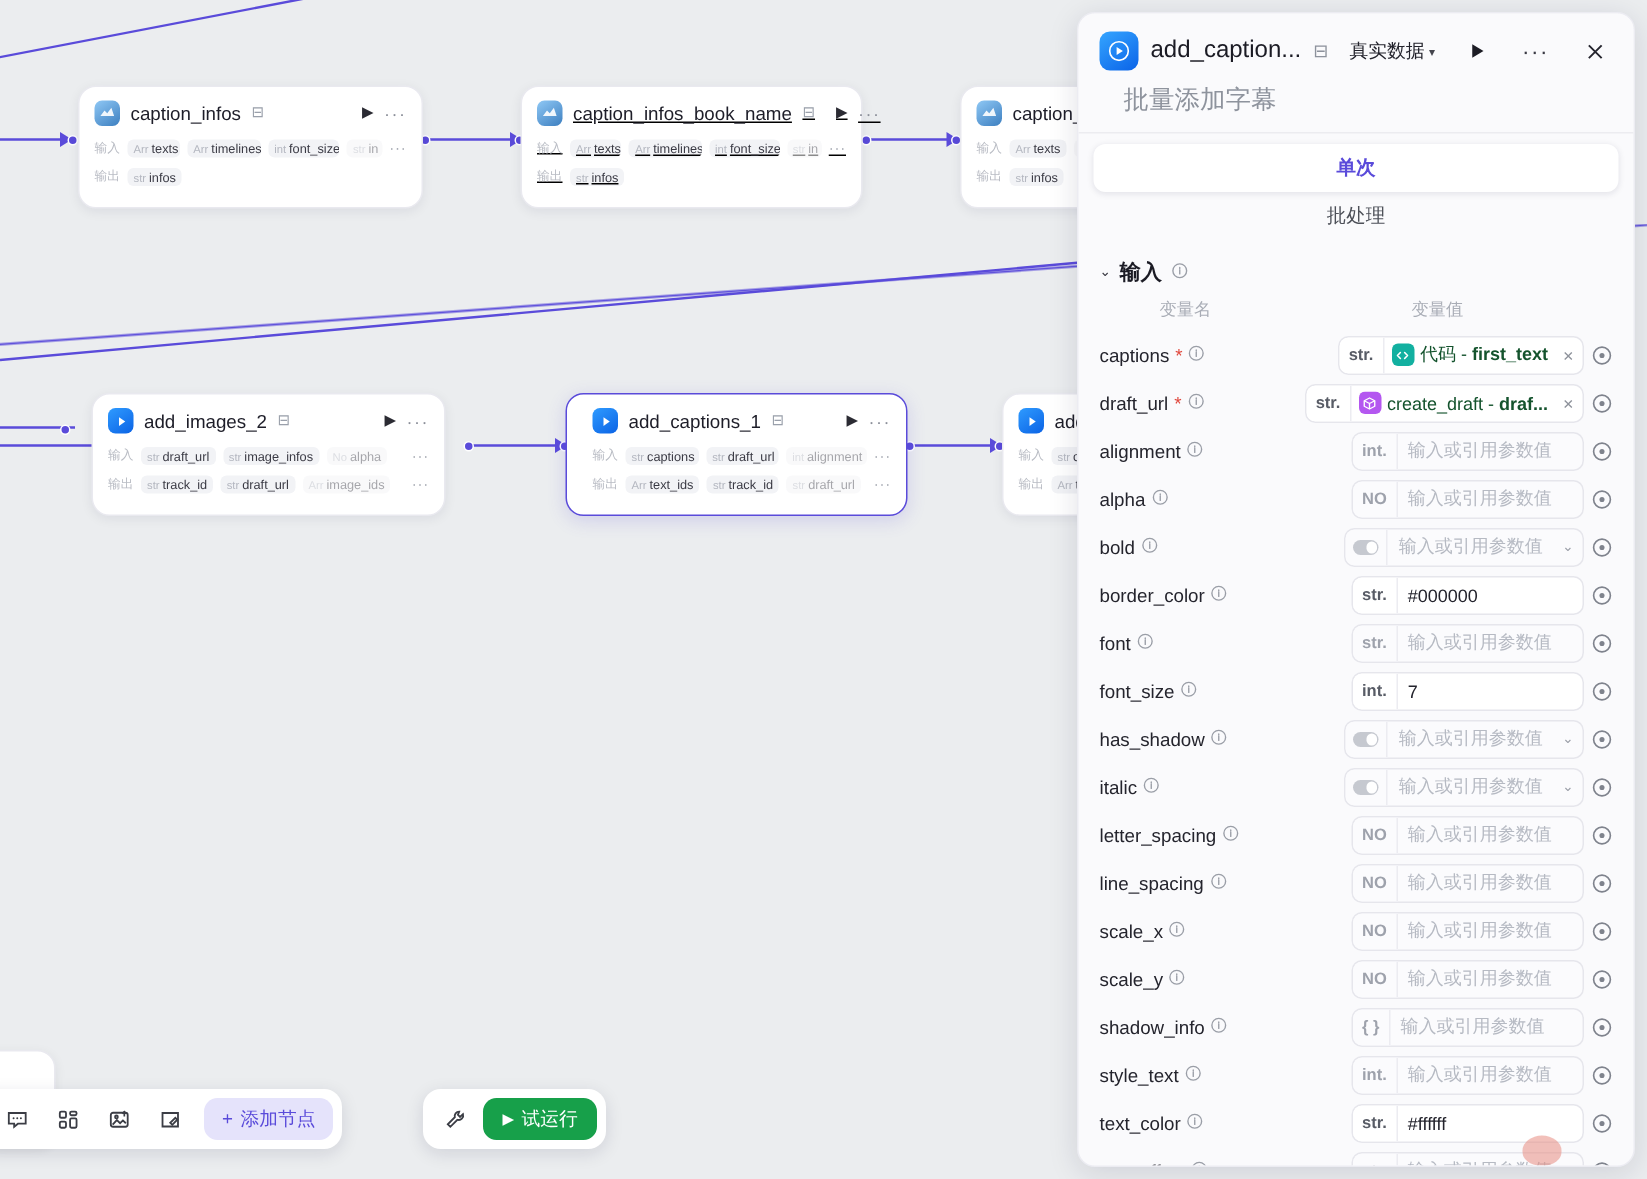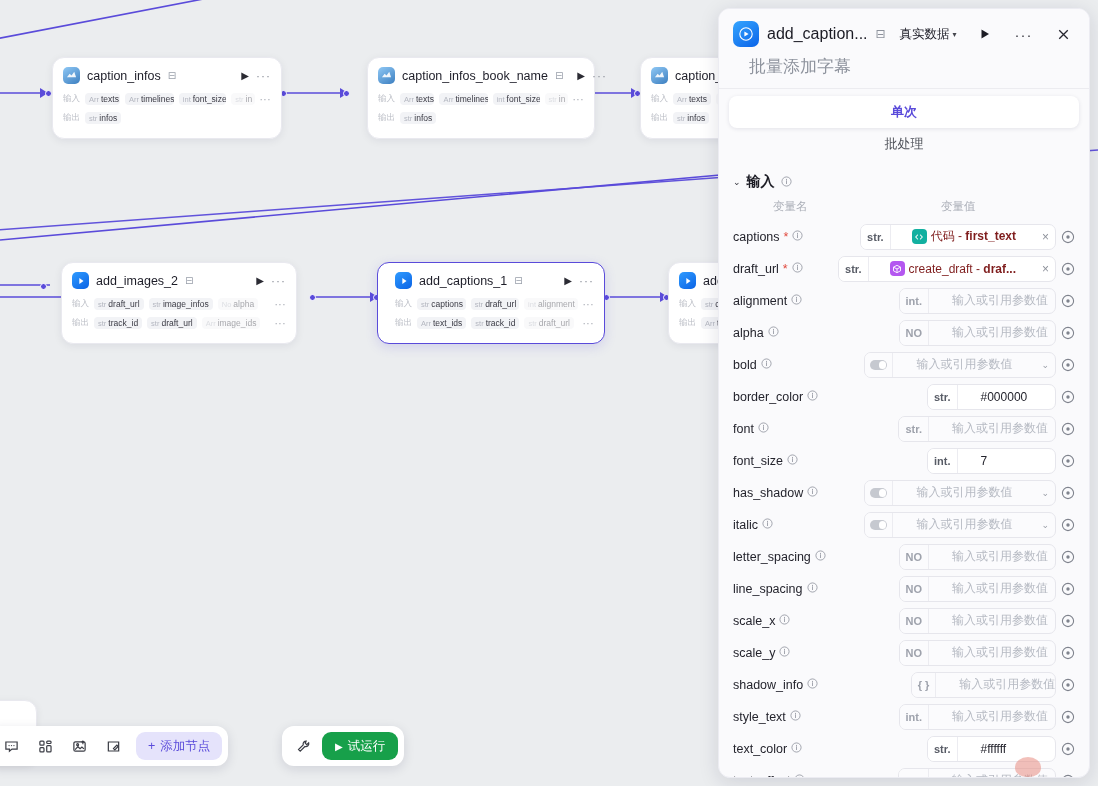--- a/index.html
+++ b/index.html
@@ -125,21 +125,21 @@
   .colname { width: 168px; font-size: 11.5px; color: #a9adb6; margin-left: 40px; }
   .colval { font-size: 11.5px; color: #a9adb6; }
 
   .prow { display: flex; align-items: center; height: 32px; }
   .pname { width: 168px; display: flex; align-items: center; gap: 4px; font-size: 12.5px; color: #24242d; }
   .req { color: #e0483d; }
   .pctl { flex: 1 1 auto; display: flex; align-items: center; gap: 5px; }
   .field {
     flex: 1 1 auto; height: 26px; background: #fff;
     border: 1px solid #e6e6ec; border-radius: 7px;
-    display: flex; align-items: center; gap: 16px; overflow: hidden; margin-left: 26px;
+    display: flex; align-items: center; gap: 0; overflow: hidden;
   }
   .field.empty { background: #fbfbfd; }
   .ftype {
     flex: 0 0 auto; padding: 0 6px; height: 100%;
     display: flex; align-items: center; justify-content: center;
     font-size: 11px; color: #585c66; font-weight: 600;
     border-right: 1px solid #ececf1; background: #fff;
   }
   .field.empty .ftype { color: #9ea2ac; background: #fbfbfd; }
   .ftype.tog { padding: 0 5px; }
@@ -151,21 +151,21 @@
   .toggle:after {
     content:""; position: absolute; right: 1.2px; top: 1.2px;
     width: 7.6px; height: 7.6px; border-radius: 50%; background: #fff;
   }
   .fval { flex: 1 1 auto; padding: 0 7px; font-size: 12px; color: #23232c; white-space: nowrap; overflow: hidden; }
   .fval.ph { color: #b6bac3; font-family: Liberation Serif, serif; }
   .ref { display: flex; align-items: center; gap: 4px; padding: 0 4px 0 5px; flex: 1 1 auto; overflow: hidden; }
   .ref-ic { width: 15px; height: 15px; border-radius: 4px; flex: 0 0 auto; display: flex; align-items: center; justify-content: center; }
   .ref-ic.teal { background: #12b0a0; }
   .ref-ic.violet { background: #b457f0; }
-  .ref-txt { font-size: 12px; color: #7f1d1d; white-space: nowrap; overflow: hidden; text-overflow: ellipsis; }
+  .ref-txt { font-size: 12px; color: #14532d; white-space: nowrap; overflow: hidden; text-overflow: ellipsis; }
   .ref-txt b { font-weight: 600; }
   .fx { flex: 0 0 auto; padding: 0 6px; color: #8e929b; font-size: 12px; cursor: pointer; }
   .fcar { flex: 0 0 auto; padding: 0 6px; color: #9a9ea7; font-size: 9px; }
   .ptarget { flex: 0 0 auto; cursor: pointer; display: flex; align-items: center; }
   .ico { color: #7c808a; }
 
   .watermark {
     position: absolute; right: 10px; bottom: 6px;
     font-family: "Liberation Serif", serif;
     font-size: 29px; color: rgba(120,120,130,.30);
@@ -268,21 +268,21 @@
       <div class="node-row">
         <span class="rlab">输出</span>
         <span class="pill">
             <span class="ty">str</span>
             <span>infos</span>
           </span>
       </div>
     </div>
   </div>
 
-  <div class="node" style="left:367px;top:57px;width:228px;">
+  <div class="node" style="left:347px;top:57px;width:228px;text-decoration:underline;">
     <div class="node-head">
       <span class="node-ic cap">
         <svg width="11" height="11" viewBox="0 0 12 12">
             <path d="M1 8 L4 4 L6 6 L9 2 L11 8 Z" fill="#fff" opacity=".9"></path>
           </svg>
       </span>
       <span class="node-title">caption_infos_book_name</span>
       <span class="node-tagic">⊟</span>
       <span class="node-head-sp"></span>
       <span class="nh-btn">▶</span>

